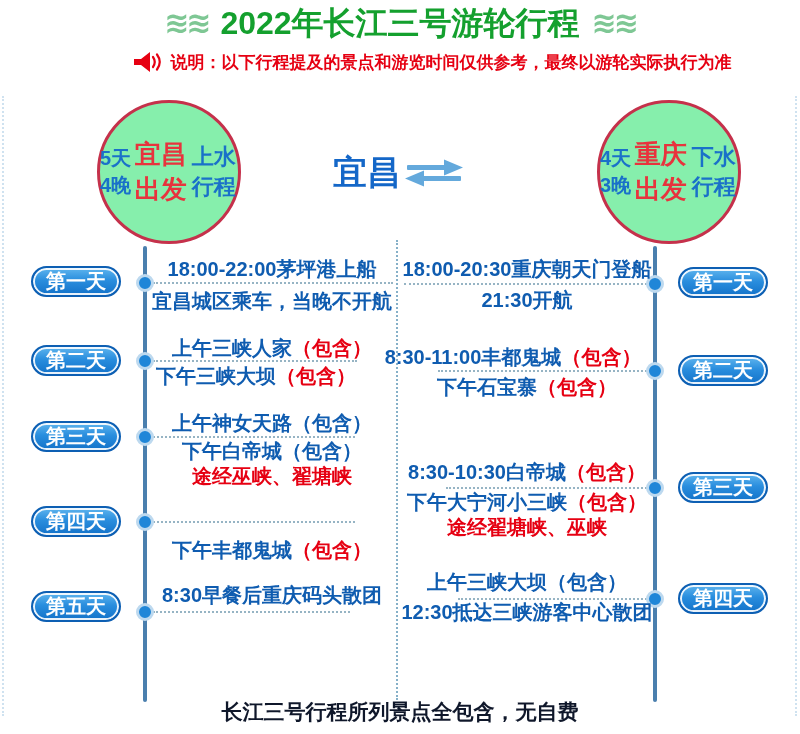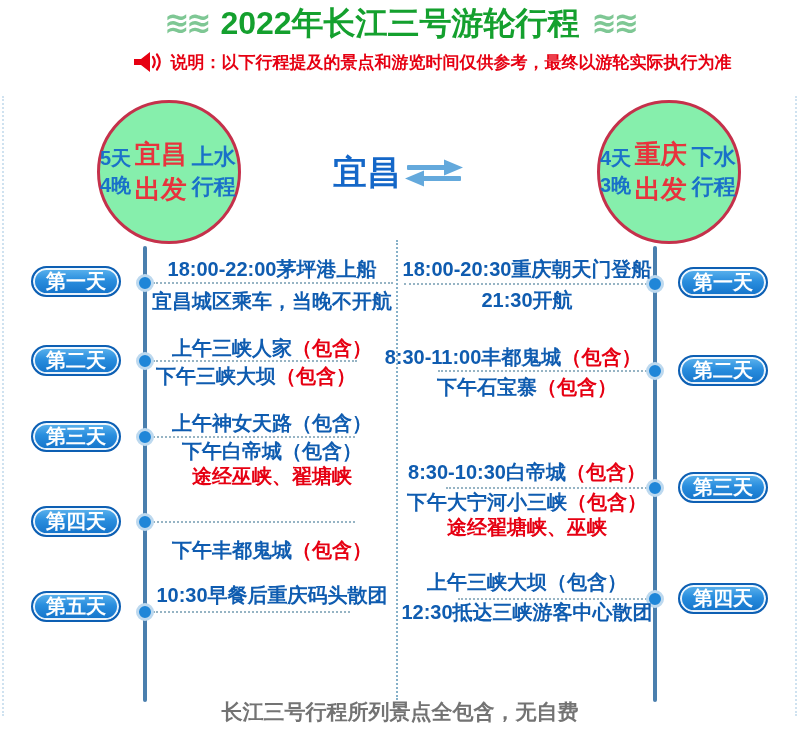--- a/index.html
+++ b/index.html
@@ -47,21 +47,21 @@
     position:absolute; width:12px; height:12px; border-radius:50%;
     background:#1f86d8; border:3px solid #bdd9ef;
   }
   .dotted-connector { position:absolute; height:0; border-top:2px dotted #96b4c4; }
   .it-line {
     position:absolute; display:flex; justify-content:center; white-space:nowrap;
     font-size:20px; font-weight:bold; line-height:1.15;
   }
   .seg-blue { color:#0f5cb0; } .seg-red { color:#e60012; }
 
-  .footer-note { position:absolute; top:698px; left:0; width:100%; text-align:center; color:#737373; font-size:21px; font-weight:bold; }
+  .footer-note { position:absolute; top:698px; left:0; width:100%; text-align:center; color:#0f172a; font-size:21px; font-weight:bold; }
 </style>
 </head>
 <body>
 
 <div class="page">
 
   <div class="edge-dotted edge-left"></div>
   <div class="edge-dotted edge-right"></div>
 
   <div class="title-row">
@@ -148,21 +148,21 @@
       <div class="dotted-connector" style="left: 153px; top: 521px; width: 202px;"></div>
       <div class="timeline-node" style="left: 136px; top: 513px;"></div>
       <div class="it-line" style="left: 148px; top: 533px; width: 248px; margin-top: 6px;">
         <span class="seg-blue">下午丰都鬼城</span>
         <span class="seg-red">（包含）</span>
       </div>
       <div class="day-badge" style="left: 31px; top: 591px;">第五天</div>
       <div class="dotted-connector" style="left: 153px; top: 611px; width: 197px;"></div>
       <div class="timeline-node" style="left: 136px; top: 603px;"></div>
       <div class="it-line" style="left: 148px; top: 584px; width: 248px;">
-        <span class="seg-blue">10:30早餐后重庆码头散团</span>
+        <span class="seg-blue">8:30早餐后重庆码头散团</span>
       </div>
     </div>
   <div>
       <div class="day-badge" style="left: 678px; top: 267px;">第一天</div>
       <div class="dotted-connector" style="left: 404px; top: 283px; width: 247px;"></div>
       <div class="timeline-node" style="left: 646px; top: 275px;"></div>
       <div class="it-line" style="left: 402px; top: 258px; width: 250px;">
         <span class="seg-blue">18:00-20:30重庆朝天门登船</span>
       </div>
       <div class="it-line" style="left: 402px; top: 289px; width: 250px;">

